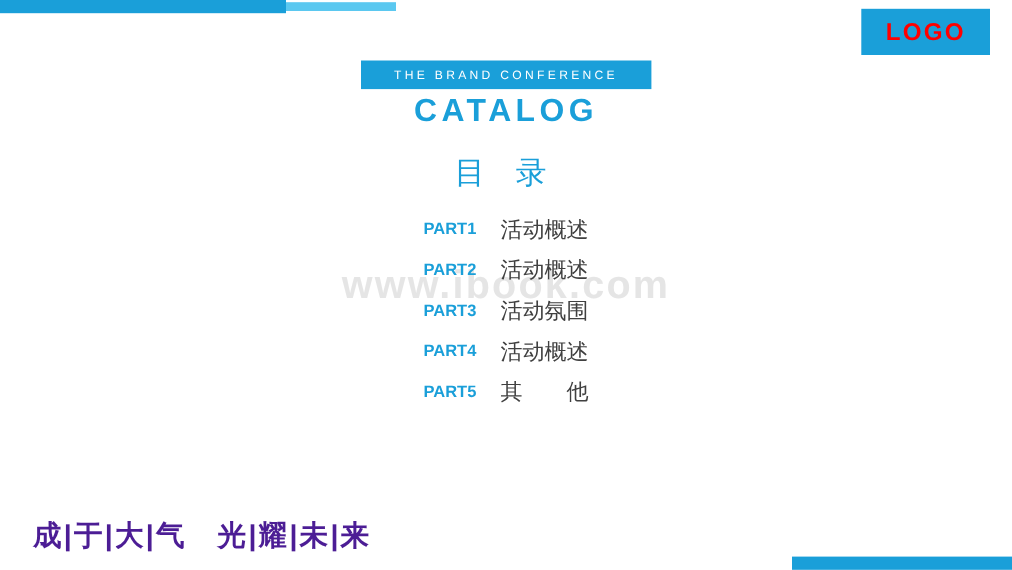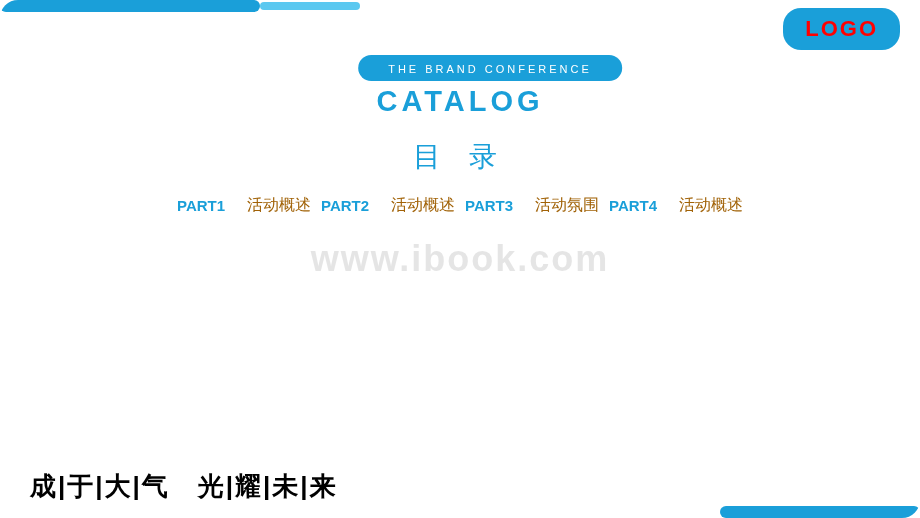--- a/index.html
+++ b/index.html
@@ -1,15 +1,15 @@
 <!DOCTYPE html>
 <html><head>
   <meta charset="utf-8">
   <style>
-    * { margin: 0; padding: 0; box-sizing: border-box; border-radius: 18px; }
+    * { margin: 0; padding: 0; box-sizing: border-box; }
     body {
       width: 920px;
       height: 518px;
       background: #ffffff;
       font-family: 'Microsoft YaHei', 'SimHei', Arial, sans-serif;
       overflow: hidden;
       position: relative;
     }
 
     
@@ -49,21 +49,20 @@
     }
 
     
     .brand-label-wrapper {
       position: absolute;
       top: 55px;
       left: 50%;
       transform: translateX(-50%);
       background: #1a9fd9;
       padding: 4px 30px;
-      margin-left: 30px;
     }
     .brand-label {
       color: #ffffff;
       font-size: 11px;
       letter-spacing: 3px;
       text-transform: uppercase;
       white-space: nowrap;
     }
 
     
@@ -92,41 +91,41 @@
       white-space: nowrap;
     }
 
     
     .catalog-list {
       position: absolute;
       top: 195px;
       left: 50%;
       transform: translateX(-50%);
       display: flex;
-      flex-direction: row;
+      flex-direction: column;
       gap: 10px;
       align-items: flex-start;
     }
     .catalog-item {
       display: flex;
       align-items: center;
       color: #1a9fd9;
       font-size: 16px;
       white-space: nowrap;
       gap: 0;
     }
     .catalog-part {
       font-size: 15px;
       font-weight: bold;
       min-width: 70px;
       color: #1a9fd9;
     }
     .catalog-name {
-      font-size: 16px;
-      color: #a16207;
+      font-size: 20px;
+      color: #404040;
     }
 
     
     .watermark {
       position: absolute;
       top: 50%;
       left: 50%;
       transform: translate(-50%, -50%);
       color: rgba(180, 180, 180, 0.35);
       font-size: 36px;
@@ -135,21 +134,21 @@
       white-space: nowrap;
       pointer-events: none;
       user-select: none;
     }
 
     
     .bottom-slogan {
       position: absolute;
       bottom: 14px;
       left: 30px;
-      color: #000000;
+      color: #4c1d95;
       font-size: 26px;
       font-weight: bold;
       letter-spacing: 2px;
     }
 
     
     .bottom-right-bar {
       position: absolute;
       bottom: 0;
       right: 0;
@@ -190,17 +189,21 @@
     <span class="catalog-name">活动概述</span>
   </div>
   <div class="catalog-item">
     <span class="catalog-part">PART3</span>
     <span class="catalog-name">活动氛围</span>
   </div>
   <div class="catalog-item">
     <span class="catalog-part">PART4</span>
     <span class="catalog-name">活动概述</span>
   </div>
+  <div class="catalog-item">
+    <span class="catalog-part">PART5</span>
+    <span class="catalog-name">其　　他</span>
+  </div>
 </div>
 
 <div class="bottom-slogan">成|于|大|气　光|耀|未|来</div>
 
 <div class="bottom-right-bar"></div>
 
 </body></html>

